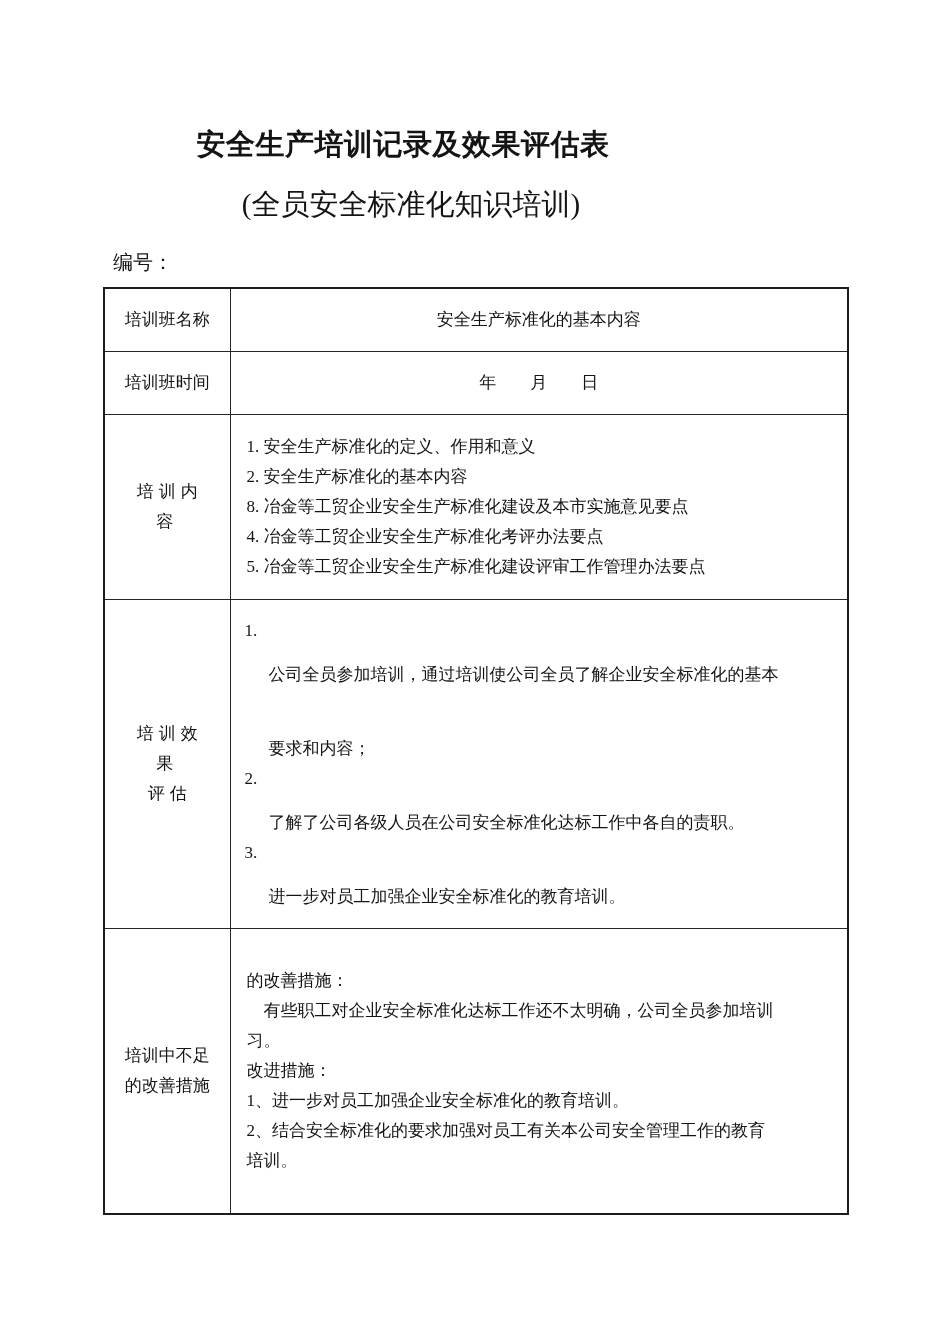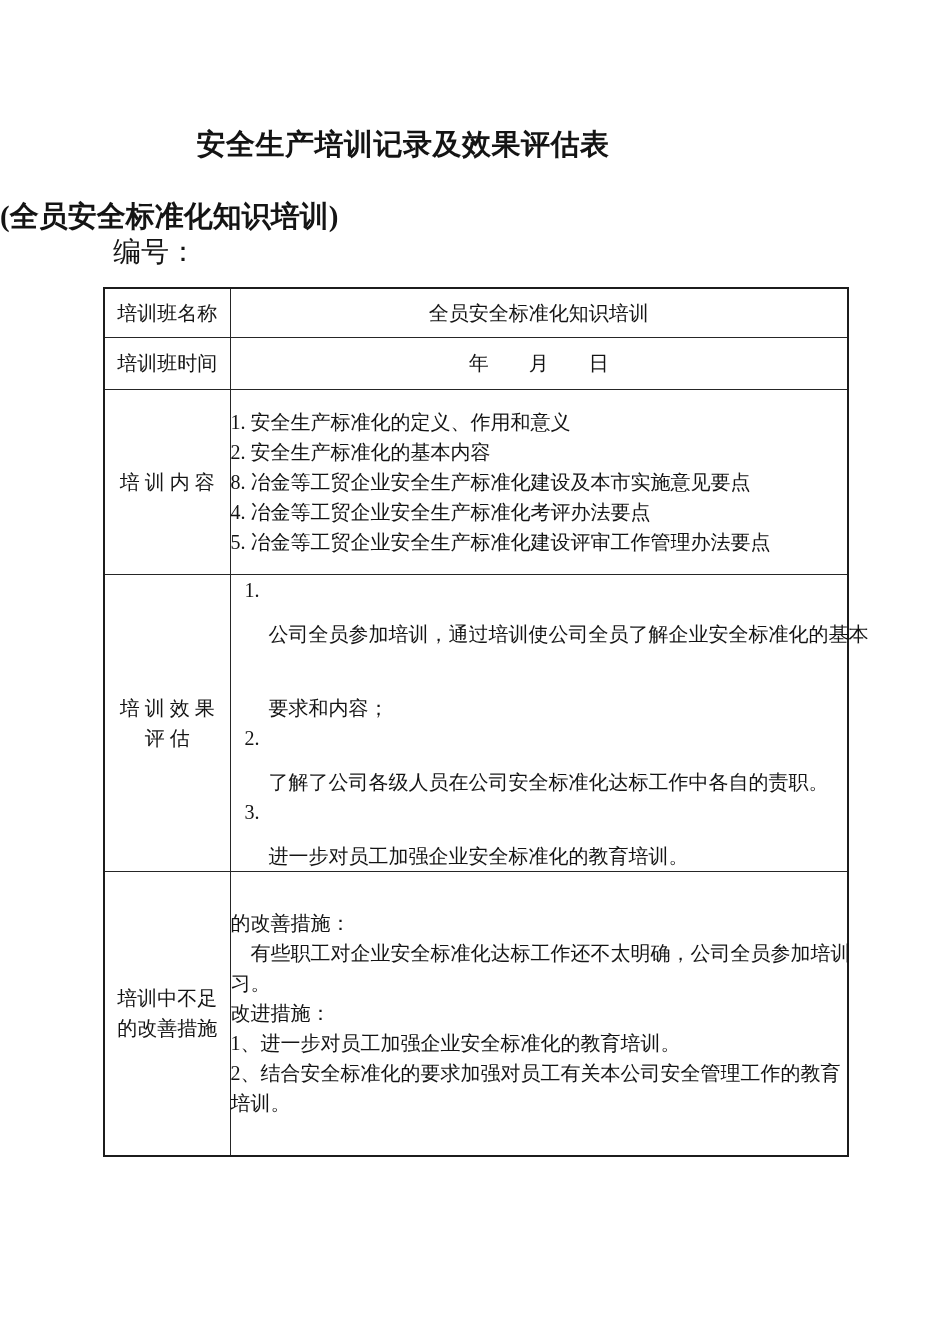--- a/index.html
+++ b/index.html
@@ -12,36 +12,36 @@
   .doc-title{
     position:absolute;top:124px;left:0;width:806px;
     text-align:center;
     font-family:"Liberation Sans","DejaVu Sans",sans-serif;
     font-weight:bold;font-size:29px;line-height:40px;
     letter-spacing:0.5px;
   }
   .doc-subtitle{
     position:absolute;top:184px;left:0;width:950px;
     box-sizing:border-box;padding-right:128px;
-    text-align:left;
-    font-size:29px;line-height:40px;font-weight:bold;margin-top:12px;
+    text-align:center;
+    font-size:29px;line-height:40px;font-weight:normal;
   }
   .serial{
-    position:absolute;top:232px;left:113px;
-    font-size:28px;line-height:40px;
+    position:absolute;top:244px;left:113px;
+    font-size:20px;line-height:40px;font-family:Liberation Mono, monospace;
   }
   table.record{
     position:absolute;top:287px;left:103px;
     width:744px;border-collapse:collapse;table-layout:fixed;
     border:2px solid #1c1c1c;
   }
   table.record td{
     border:1.5px solid #262626;
-    padding:0;vertical-align:middle;
-    font-size:20px;line-height:30px;font-family:Liberation Serif, serif;
+    padding:16px;vertical-align:middle;
+    font-size:17px;line-height:30px;font-family:Liberation Serif, serif;
   }
   col.c-label{width:126px;}
   col.c-value{width:618px;}
   .r1{height:49px;}
   .r2{height:52px;}
   .r3{height:185px;}
   .r4{height:219px;}
   .r5{height:285px;}
   td.label-cell{text-align:center;}
   td.label-cell .lbl{display:block;}
@@ -68,21 +68,21 @@
   <colgroup>
       <col class="c-label">
       <col class="c-value">
     </colgroup>
 
   <tbody>
       <tr class="r1">
     <td class="label-cell">
       <span class="lbl">培训班名称</span>
     </td>
-    <td class="value-center">全员安全标准化知识培训</td>
+    <td class="value-center">安全生产标准化的基本内容</td>
   </tr>
 
   <tr class="r2">
     <td class="label-cell">
       <span class="lbl">培训班时间</span>
     </td>
     <td class="value-center">年　　月　　日</td>
   </tr>
 
   <tr class="r3">

